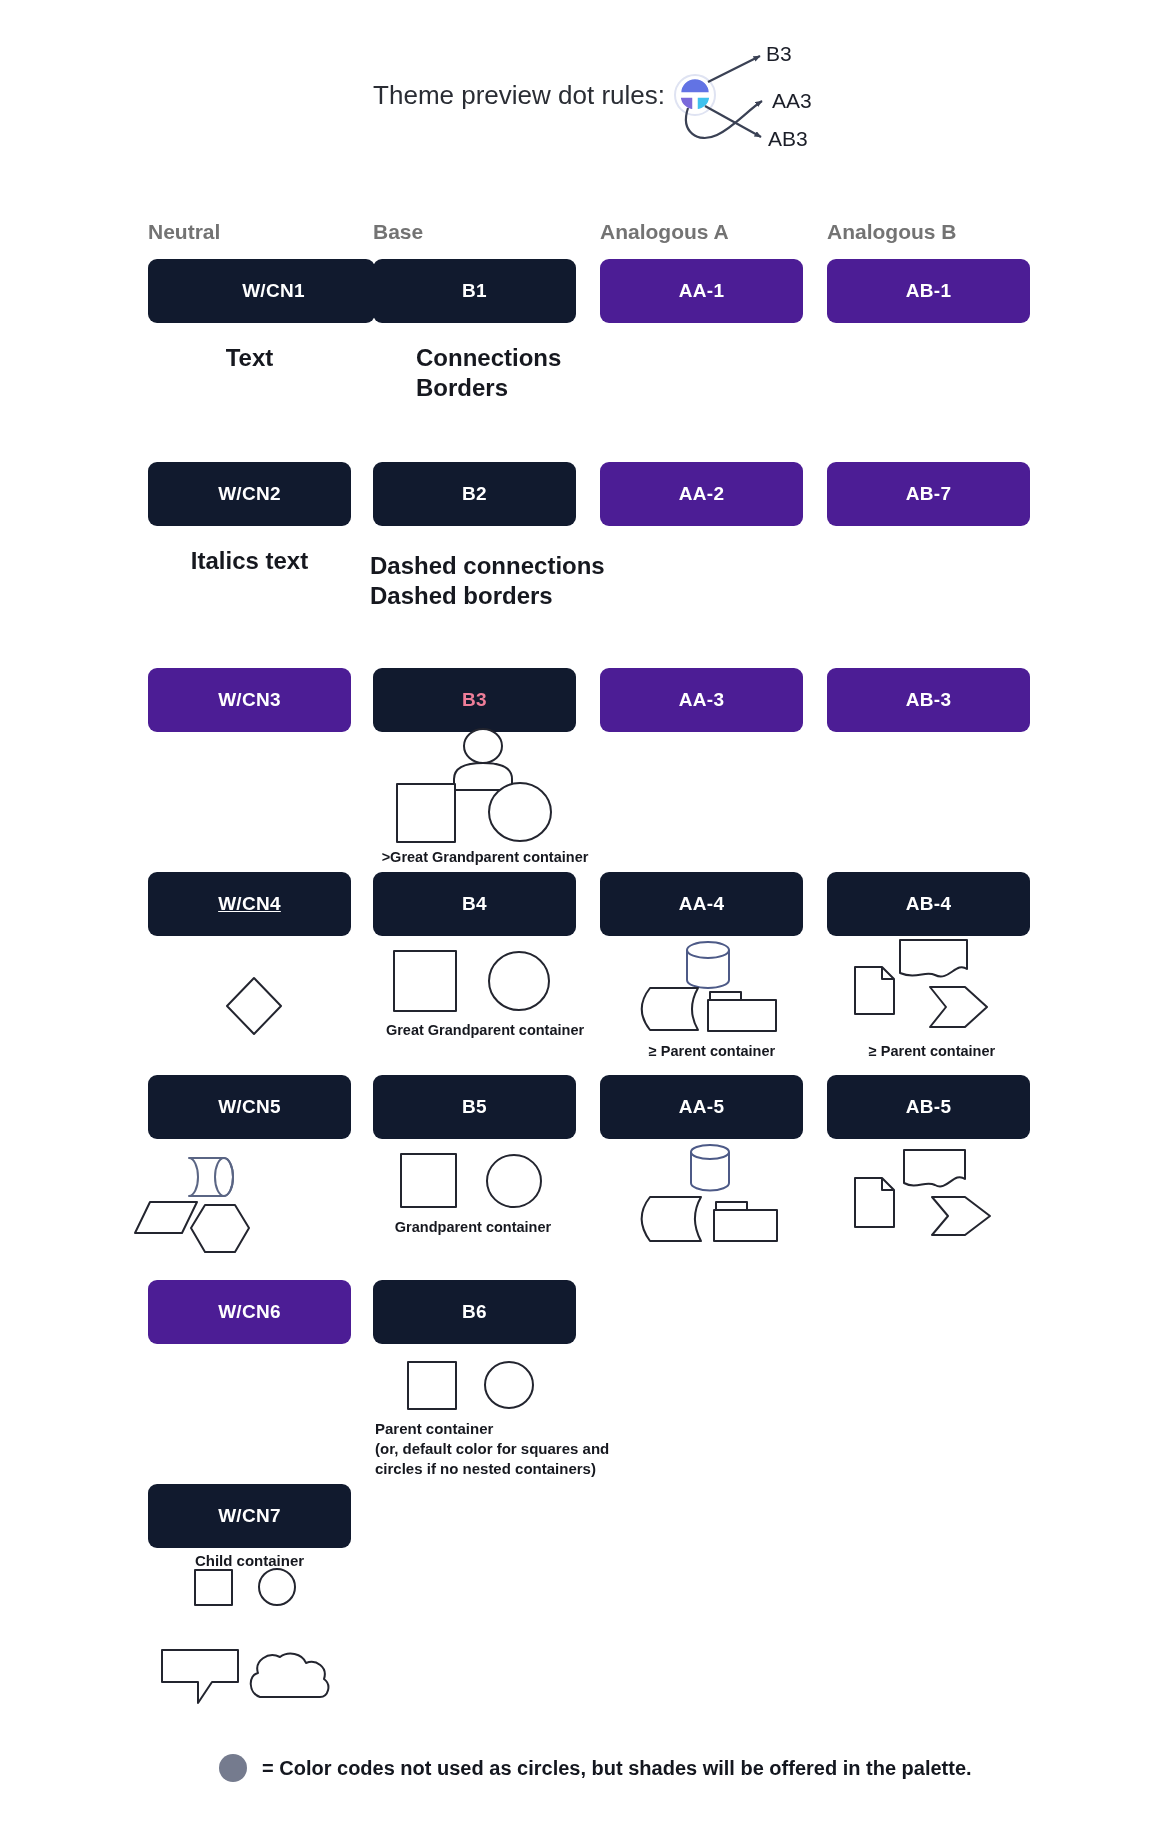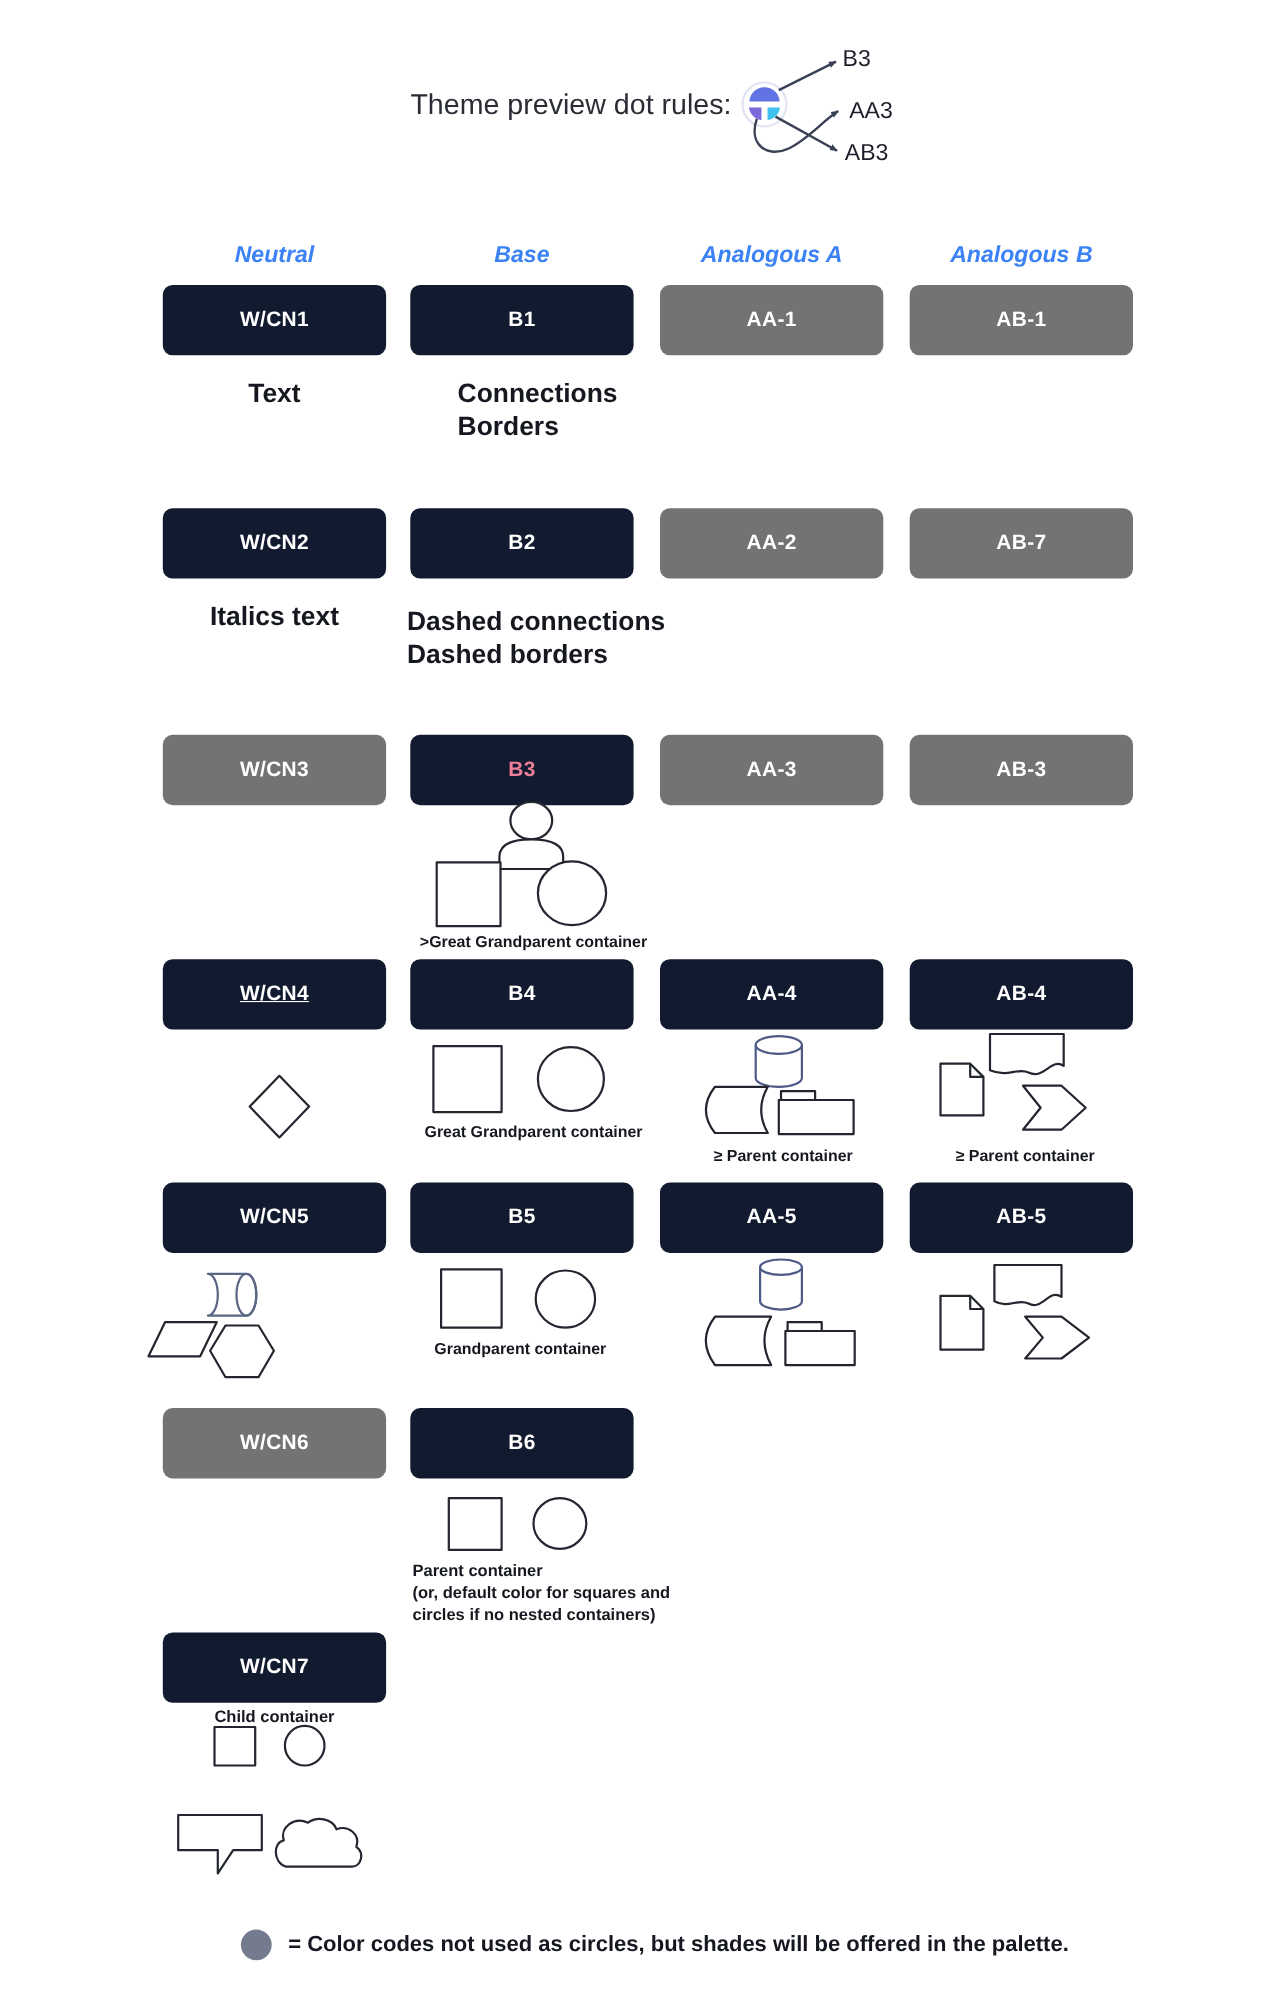--- a/index.html
+++ b/index.html
@@ -1,25 +1,25 @@
 <!DOCTYPE html>
 <html><head>
 <meta charset="utf-8">
 <style>
   html,body{margin:0;padding:0;background:#ffffff;}
   .canvas{position:relative;width:1164px;height:1822px;background:#ffffff;
           font-family:"Liberation Sans",sans-serif;overflow:hidden;}
   .abs{position:absolute;}
   .title{font-size:26px;color:#2A2D34;text-align:right;}
   .dot-label{font-size:21px;color:#1B1E28;}
-  .hdr{width:203px;text-align:center;font-weight:bold;font-size:21px;color:#3b82f6;font-style:italic;}
+  .hdr{width:203px;text-align:left;font-weight:bold;font-size:21px;color:#737373;}
   .sw{width:203px;height:64px;border-radius:9px;display:flex;align-items:center;
       justify-content:center;color:#ffffff;font-weight:bold;font-size:19px;letter-spacing:.3px;}
   .sw.dark{background:#111A2E;}
-  .sw.gray{background:#737373;}
+  .sw.gray{background:#4c1d95;}
   .sw .pink{color:#EF7E99;}
   .cap{font-weight:bold;color:#16181F;}
   .cap.big{font-size:24px;line-height:30px;}
   .cap.small{font-size:14.5px;line-height:19px;}
   .center{text-align:center;}
   svg.shapes{position:absolute;overflow:visible;}
   .shape{fill:#ffffff;stroke:#23252F;stroke-width:2px;stroke-linejoin:round;}
   .shape.blue{stroke:#4D5A87;}
   .shape.bluegray{stroke:#5A6584;}
   .nofill{fill:none;}
@@ -53,21 +53,21 @@
 
   <div class="abs dot-label" style="left:766px;top:42px;">B3</div>
   <div class="abs dot-label" style="left:772px;top:89px;">AA3</div>
   <div class="abs dot-label" style="left:768px;top:127px;">AB3</div>
 
   <div class="abs hdr" style="left:148px;top:220px;">Neutral</div>
   <div class="abs hdr" style="left:373px;top:220px;">Base</div>
   <div class="abs hdr" style="left:600px;top:220px;">Analogous A</div>
   <div class="abs hdr" style="left:827px;top:220px;">Analogous B</div>
 
-  <div class="abs sw dark" style="left:148px;top:259px;">
+  <div class="abs sw dark" style="left:148px;top:259px;padding-left:24px;">
       <span>W/CN1</span>
     </div>
   <div class="abs sw dark" style="left:373px;top:259px;">
       <span>B1</span>
     </div>
   <div class="abs sw gray" style="left:600px;top:259px;">
       <span>AA-1</span>
     </div>
   <div class="abs sw gray" style="left:827px;top:259px;">
       <span>AB-1</span>

